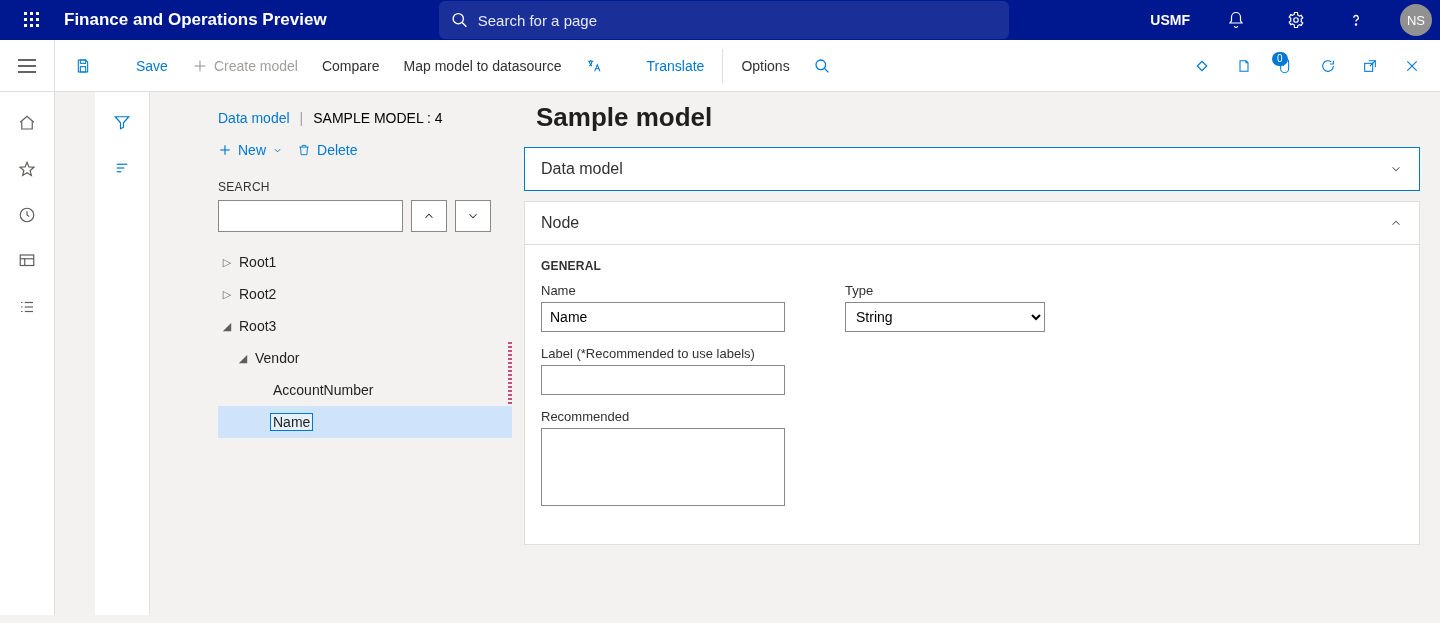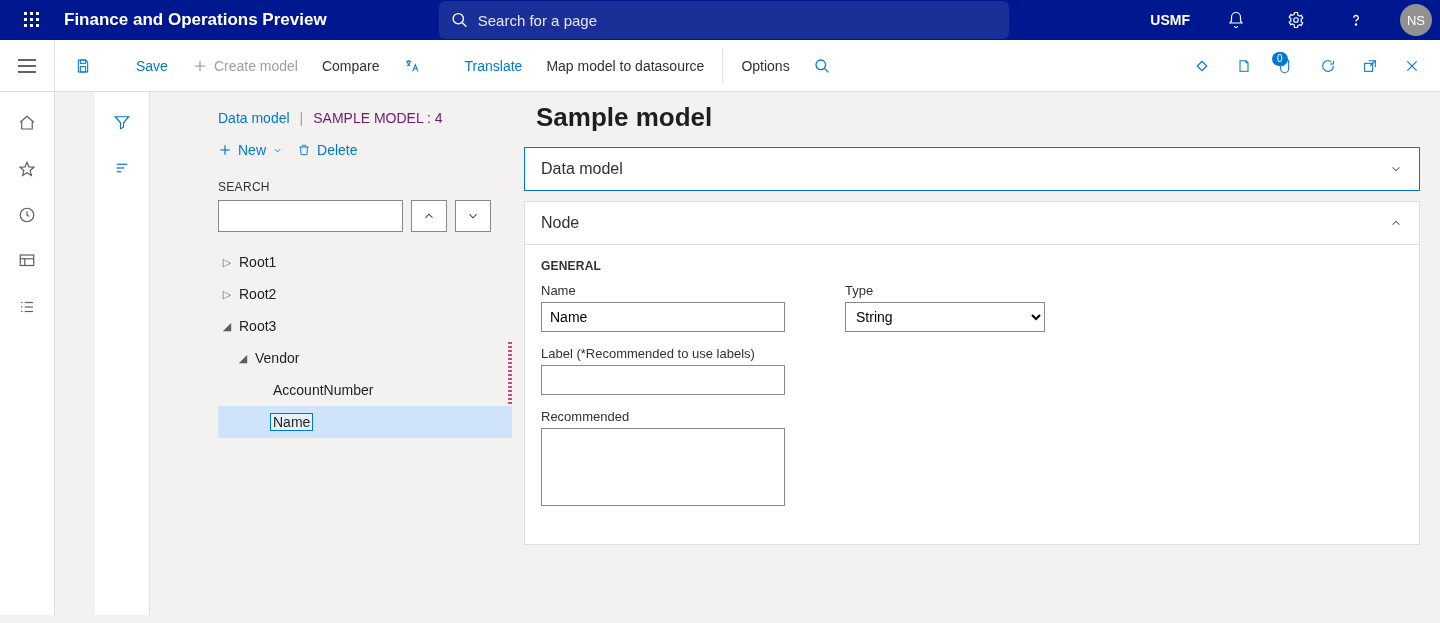--- a/index.html
+++ b/index.html
@@ -49,21 +49,21 @@
   .filter-col { width:55px; background:#fff; border-right:1px solid #e1dfdd; display:flex; flex-direction:column; align-items:center; padding-top:12px; gap:10px; }
   .filter-col .ficon { width:55px; height:36px; display:flex; align-items:center; justify-content:center; color:#0078d4; cursor:pointer; }
 
   .content { flex:1; display:flex; background:#f3f2f1; }
 
   
   .treepanel { width: 322px; padding: 10px 0 0 0; background:#f3f2f1; border-right: 0; }
   .breadcrumb { display:flex; align-items:center; gap:10px; font-size:14px; padding: 8px 0 8px 28px; }
   .breadcrumb a { color:#0078d4; cursor:pointer; }
   .breadcrumb .sep { color:#a19f9d; }
-  .breadcrumb .cur { color:#701a75; }
+  .breadcrumb .cur { color:#000000; }
   .tree-toolbar { display:flex; align-items:center; gap:14px; padding: 8px 0 8px 28px; }
   .tbtn { display:flex; align-items:center; gap:6px; color:#0078d4; font-size:14px; cursor:pointer; }
   .search-label { font-size:12px; font-weight:400; letter-spacing:0.3px; padding: 14px 0 6px 28px; color:#323130; }
   .search-row { display:flex; align-items:center; gap:8px; padding: 0 0 14px 28px; }
   .search-row input { width:185px; height:32px; border:1px solid #8a8886; background:#fff; padding:0 6px; font-size:14px; }
   .sq-btn { width:36px; height:32px; border:1px solid #8a8886; background:#fff; display:flex; align-items:center; justify-content:center; cursor:pointer; }
 
   .tree { padding-left: 28px; font-size:14px; color:#201f1e; }
   .tree ul { list-style:none; }
   .tree li { position:relative; }
@@ -165,30 +165,30 @@
     <div class="cmd disabled">
       <svg width="16" height="16" viewBox="0 0 24 24" stroke="#a19f9d" stroke-width="1.8">
           <line x1="12" y1="4" x2="12" y2="20"></line>
           <line x1="4" y1="12" x2="20" y2="12"></line>
         </svg>
       <span>Create model</span>
     </div>
     <div class="cmd">
         <span>Compare</span>
       </div>
+    <div class="cmd">
+        <span>Map model to datasource</span>
+      </div>
     <div class="cmd link">
       <svg width="16" height="16" viewBox="0 0 24 24" fill="none" stroke="#0078d4" stroke-width="1.6">
           <path d="M3 5h8M7 3v2M5 5c0 4 4 7 4 7M9 5c0 4-4 7-4 7"></path>
           <path d="M13 20l4-10 4 10M14.5 16h5"></path>
         </svg>
       <span>Translate</span>
     </div>
-    <div class="cmd">
-        <span>Map model to datasource</span>
-      </div>
     <div class="cmd-divider"></div>
     <div class="cmd">
         <span>Options</span>
       </div>
     <div class="cmd link">
       <svg width="16" height="16" viewBox="0 0 20 20" fill="none" stroke="#0078d4" stroke-width="1.6">
           <circle cx="8.5" cy="8.5" r="6"></circle>
           <line x1="13" y1="13" x2="18" y2="18"></line>
         </svg>
     </div>

